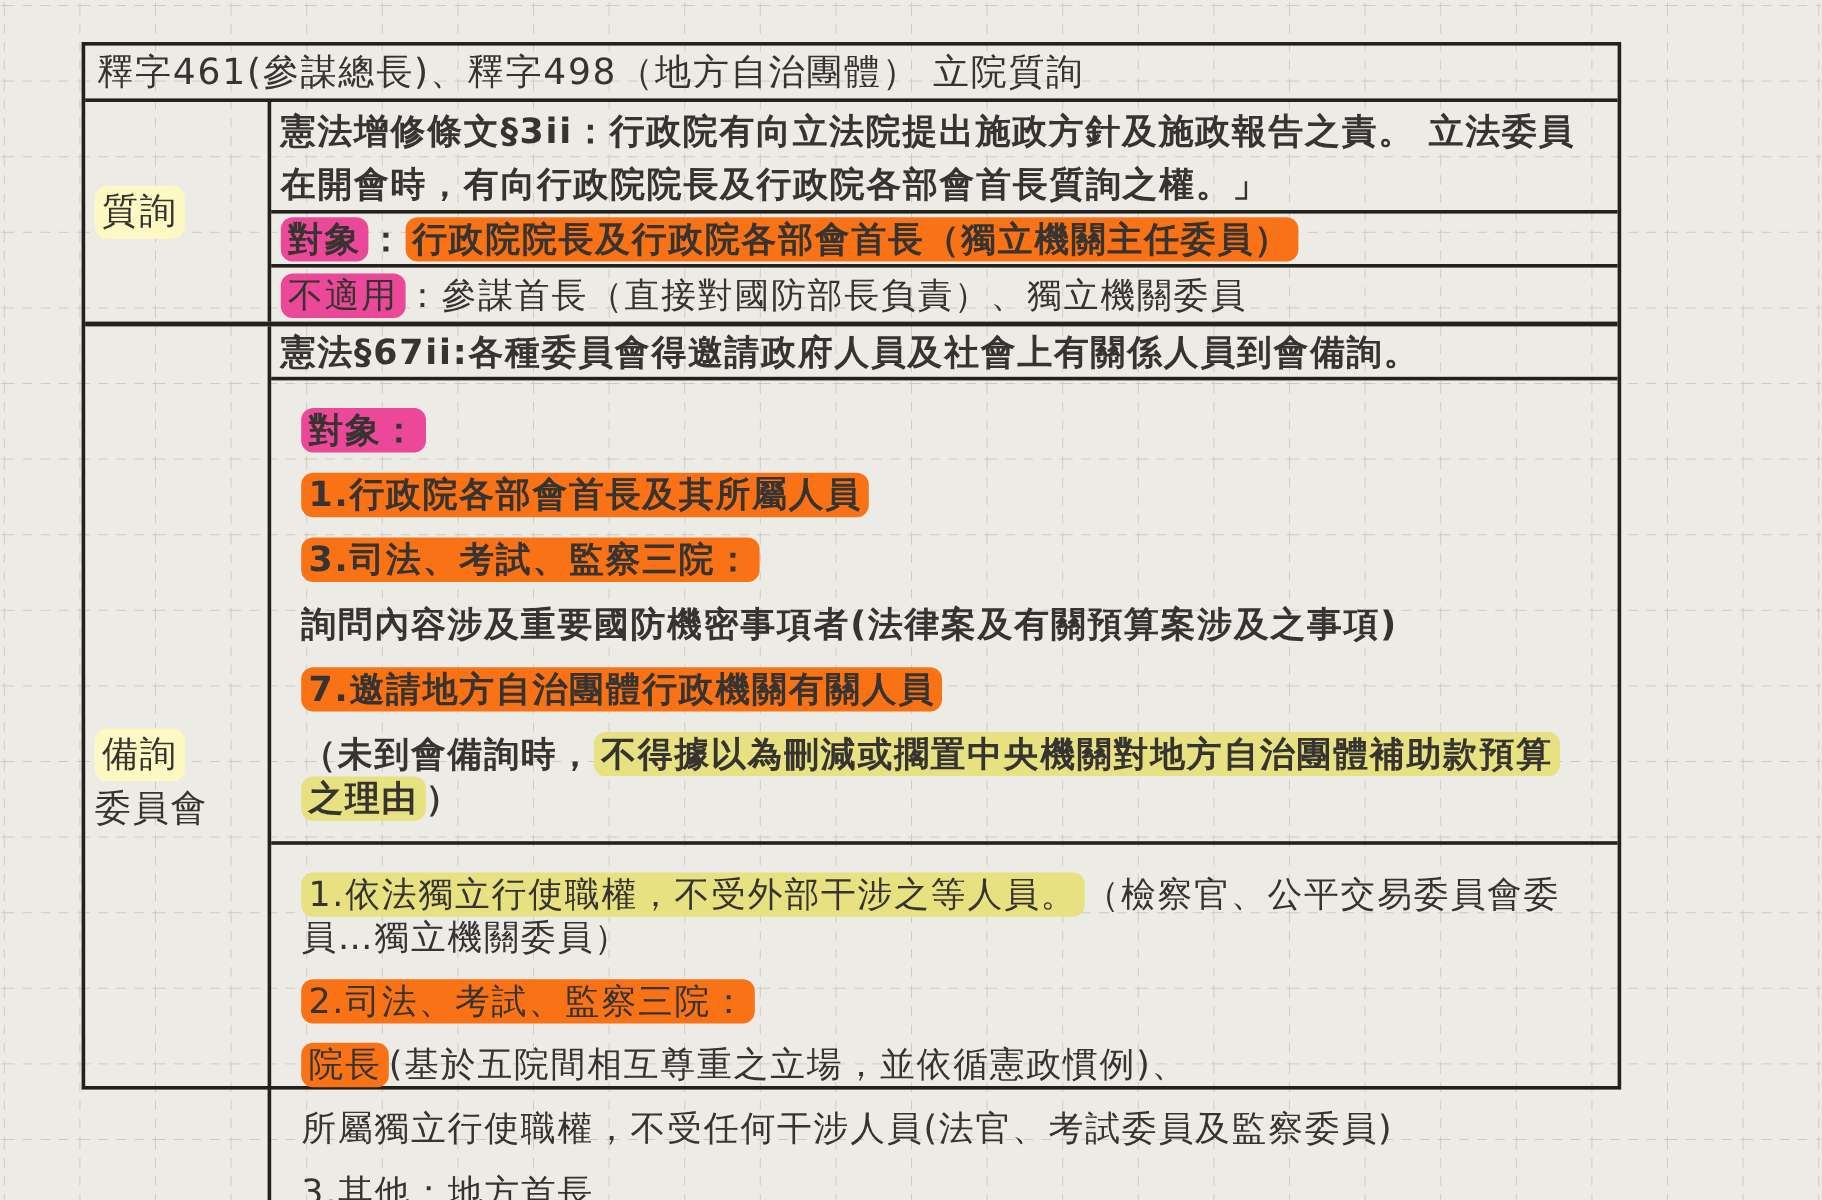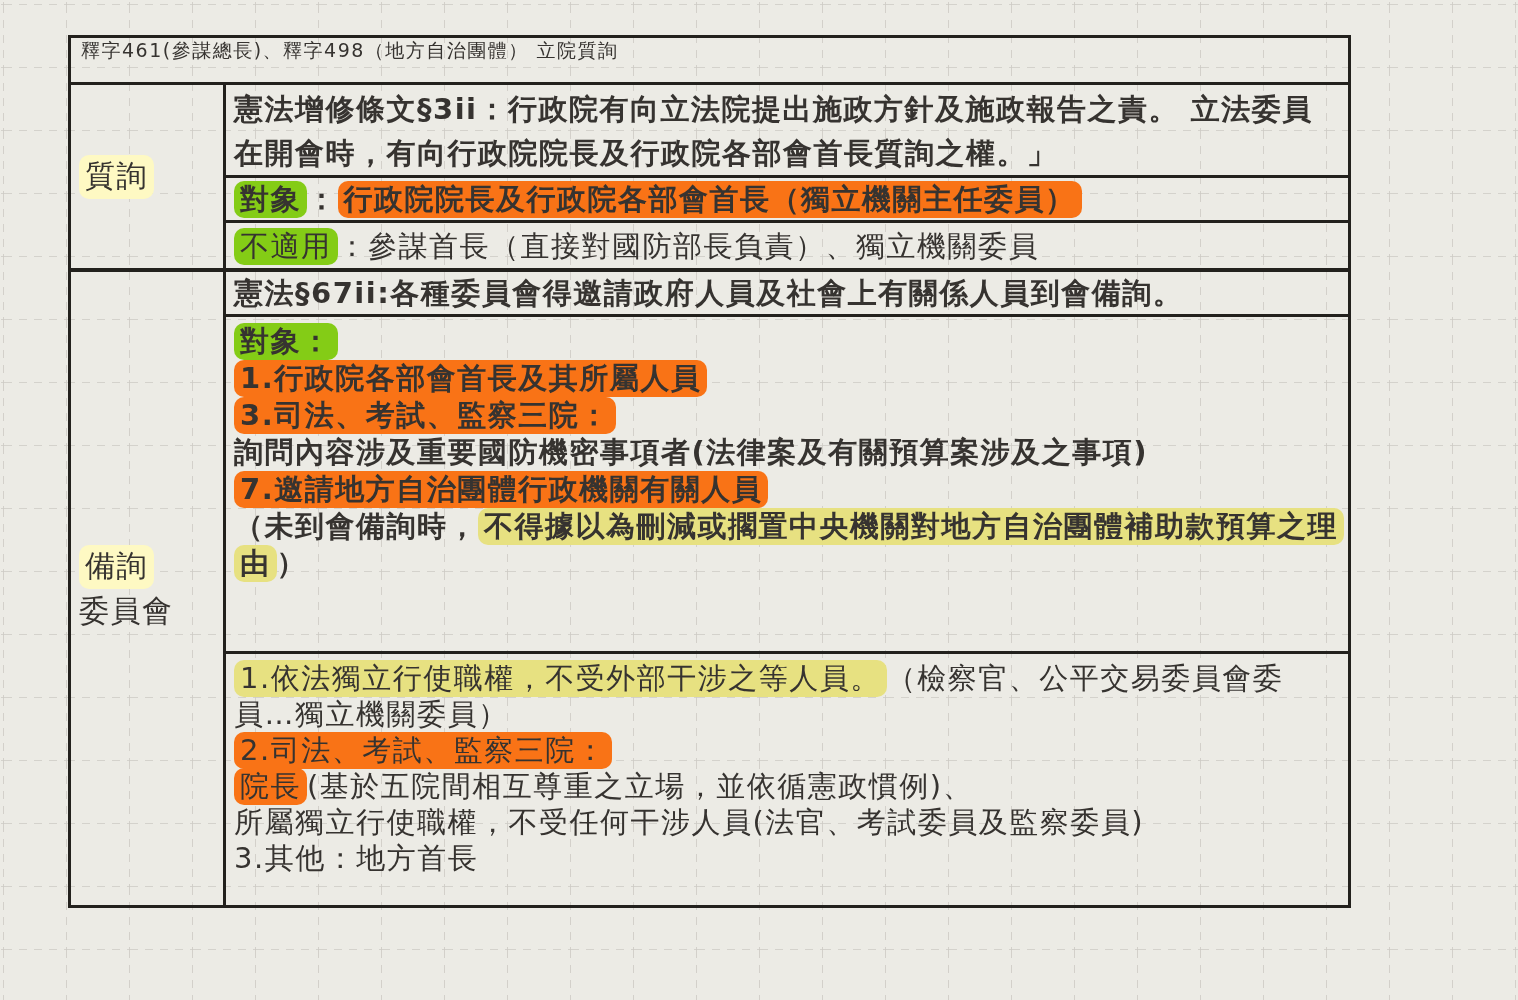--- a/index.html
+++ b/index.html
@@ -16,46 +16,46 @@
   .note-table {
     position:absolute; left:68px; top:35px; width:1283px; height:873px;
     border:3px solid #23211d; box-sizing:border-box;
     display:flex; flex-direction:column; z-index:1;
     background:transparent;
     letter-spacing:1.5px;
     word-break:break-all;
   }
   .title-row {
     flex:0 0 44px; border-bottom:3px solid #23211d;
-    display:flex; align-items:flex-start; padding-left:10px;
-    font-size:19px; white-space:nowrap; overflow:hidden;
+    display:flex; align-items:center; padding-left:10px;
+    font-size:30px; white-space:nowrap; overflow:hidden;
   }
   .section { display:flex; box-sizing:border-box; }
   .sec1 { flex:0 0 185px; border-bottom:4px solid #23211d; }
   .sec2 { flex:1 1 auto; }
   .label-cell {
     flex:0 0 155px; border-right:3px solid #23211d; box-sizing:border-box;
     display:flex; flex-direction:column; justify-content:center;
     align-items:flex-start; padding-left:8px; font-size:30px;
   }
   .content-col { flex:1 1 auto; display:flex; flex-direction:column; min-width:0; }
 
   .row { box-sizing:border-box; padding:2px 8px 0 8px; font-size:29px; }
   .row.bordered { border-bottom:3px solid #23211d;font-weight:bold; }
   .law-row  { flex:0 0 92px;  line-height:44px; }
   .one-line { flex:0 0 45px;  display:flex; align-items:center; }
   .block    { padding-top:6px; }
   .sec2 .target-block { flex:0 0 337px; line-height:37px; }
   .sec2 .na-block     { flex:1 1 auto;  line-height:36px; }
-  .block p { margin:0; }
+  .block p { margin:17px; }
 
   .hl { border-radius:10px; padding:1px 6px 2px 6px;
         -webkit-box-decoration-break:clone; box-decoration-break:clone; }
   .hl-pink   { background:#fef9c3; }
-  .hl-teal   { background:#84cc16; }
+  .hl-teal   { background:#ec4899; }
   .hl-orange { background:#f97316; }
   .hl-yellow { background:#e7e181; }
   .sub-label { margin-top:2px; }
 </style>
 </head>
 <body>
 
 <div class="page">
 
   <svg class="grid-overlay" width="1518" height="1000" xmlns="http://www.w3.org/2000/svg">

